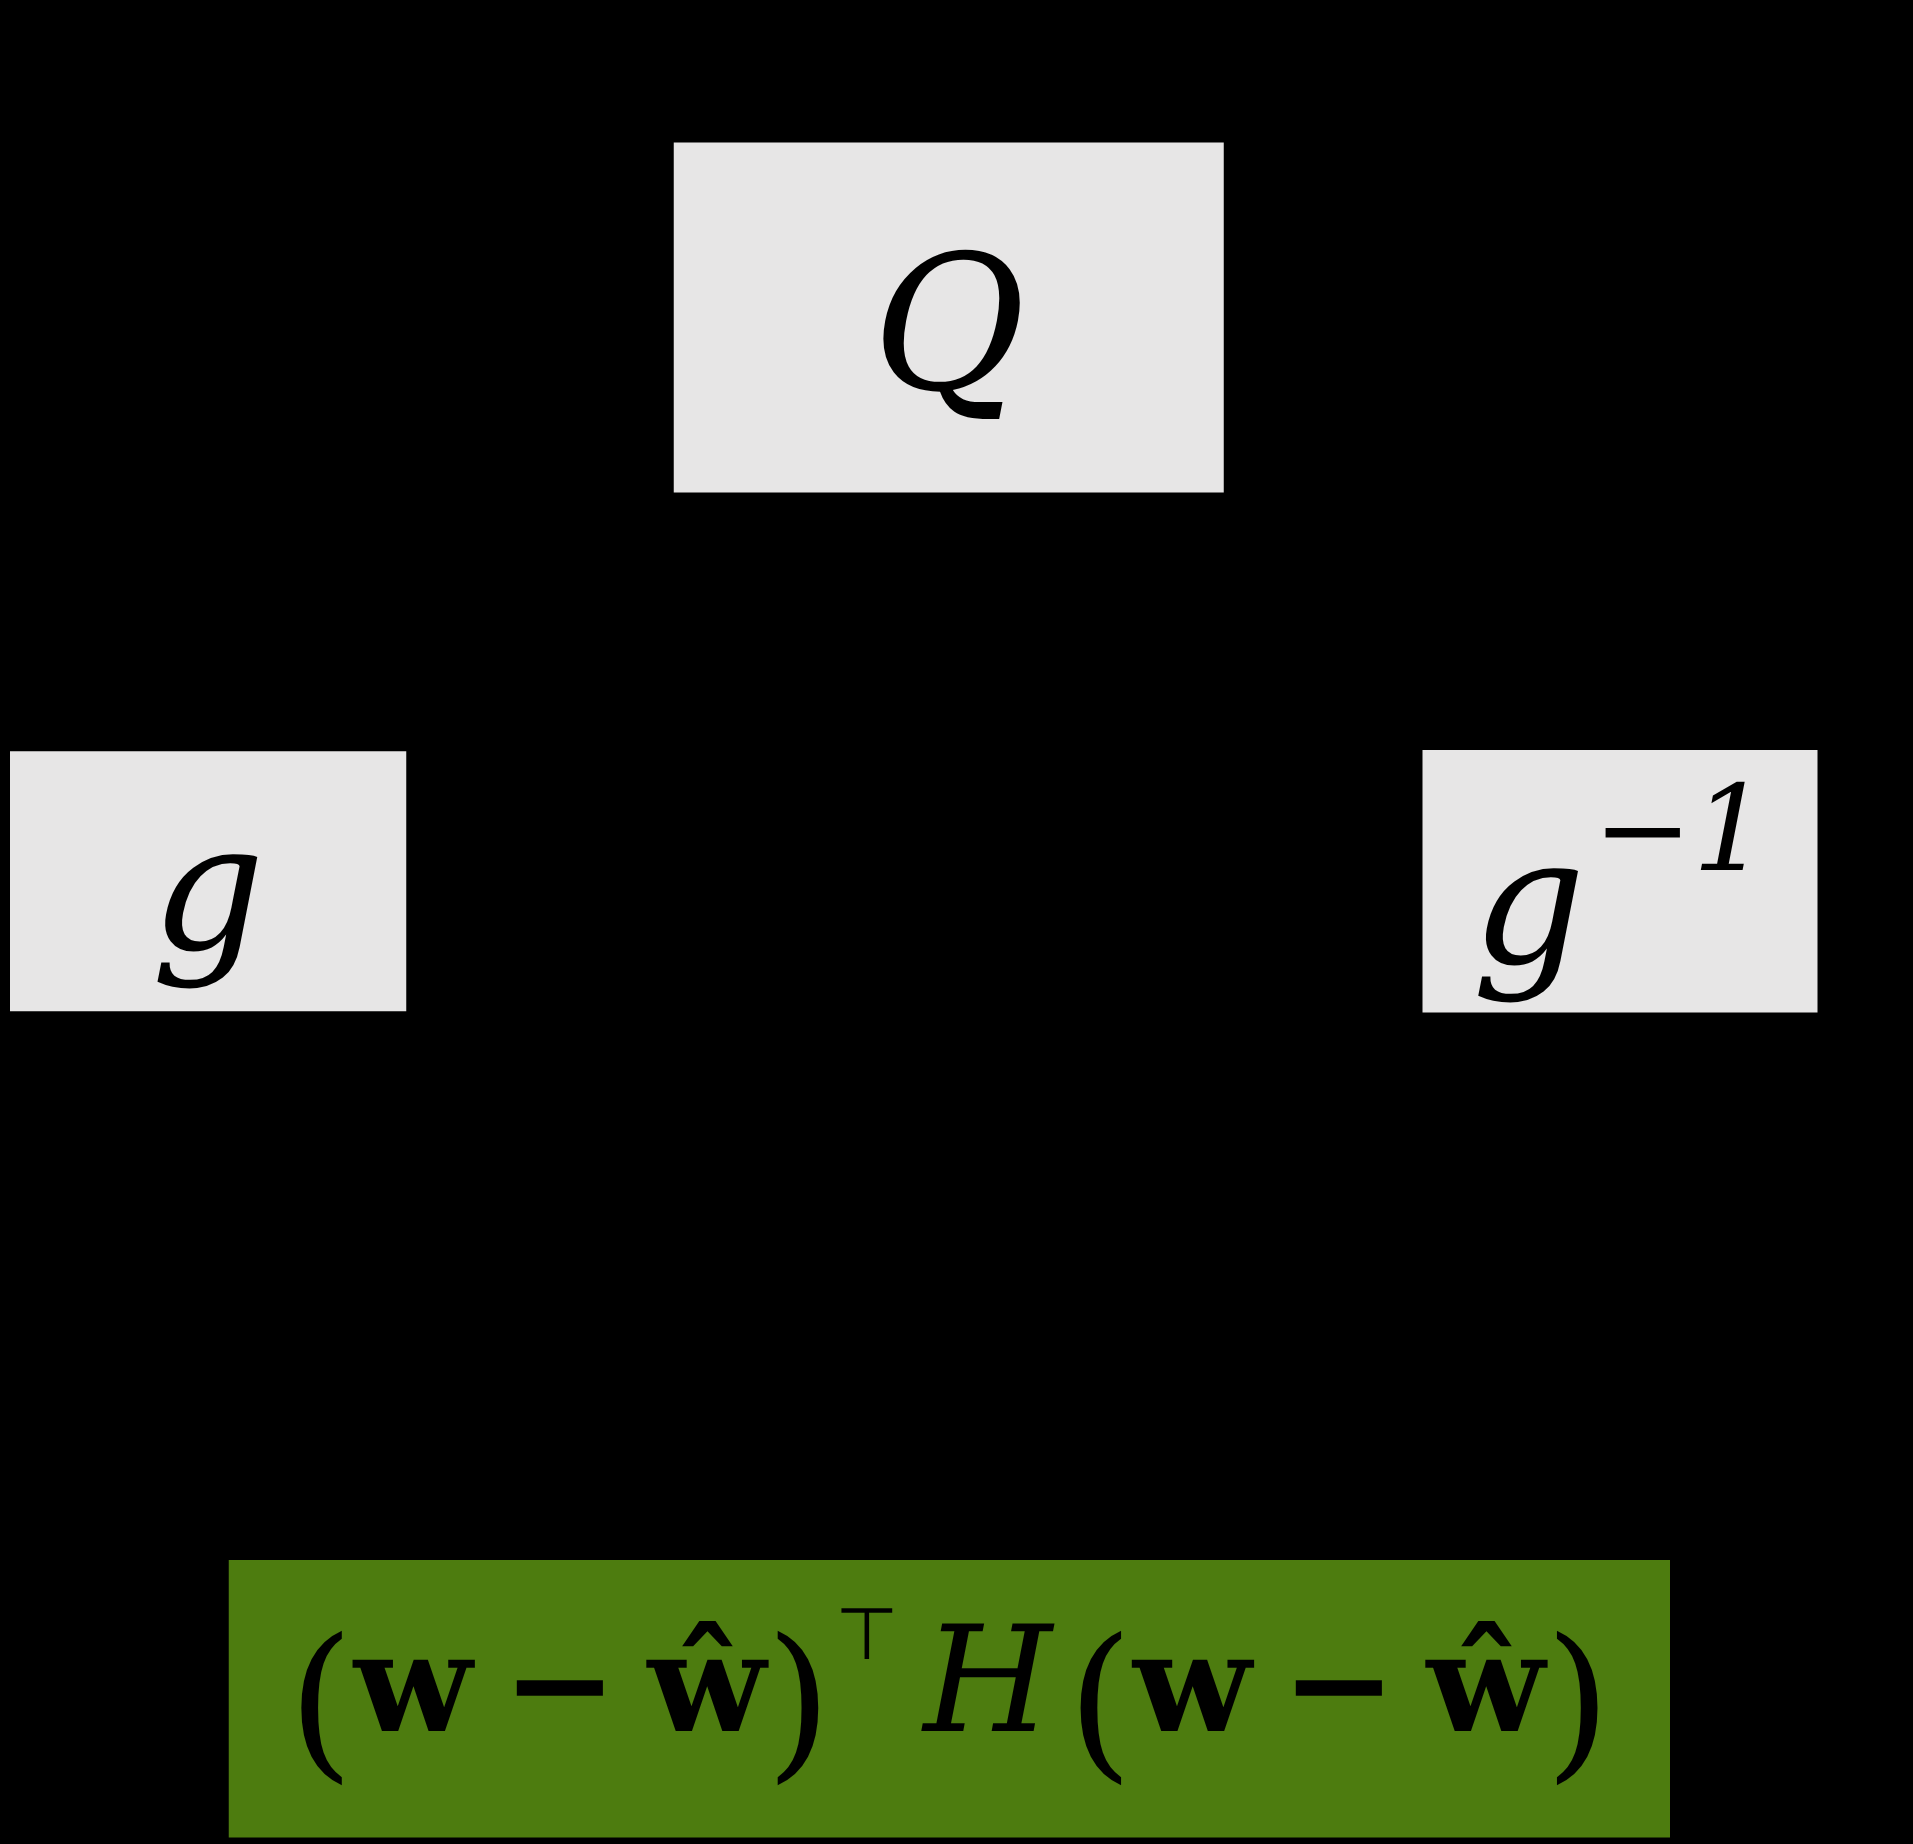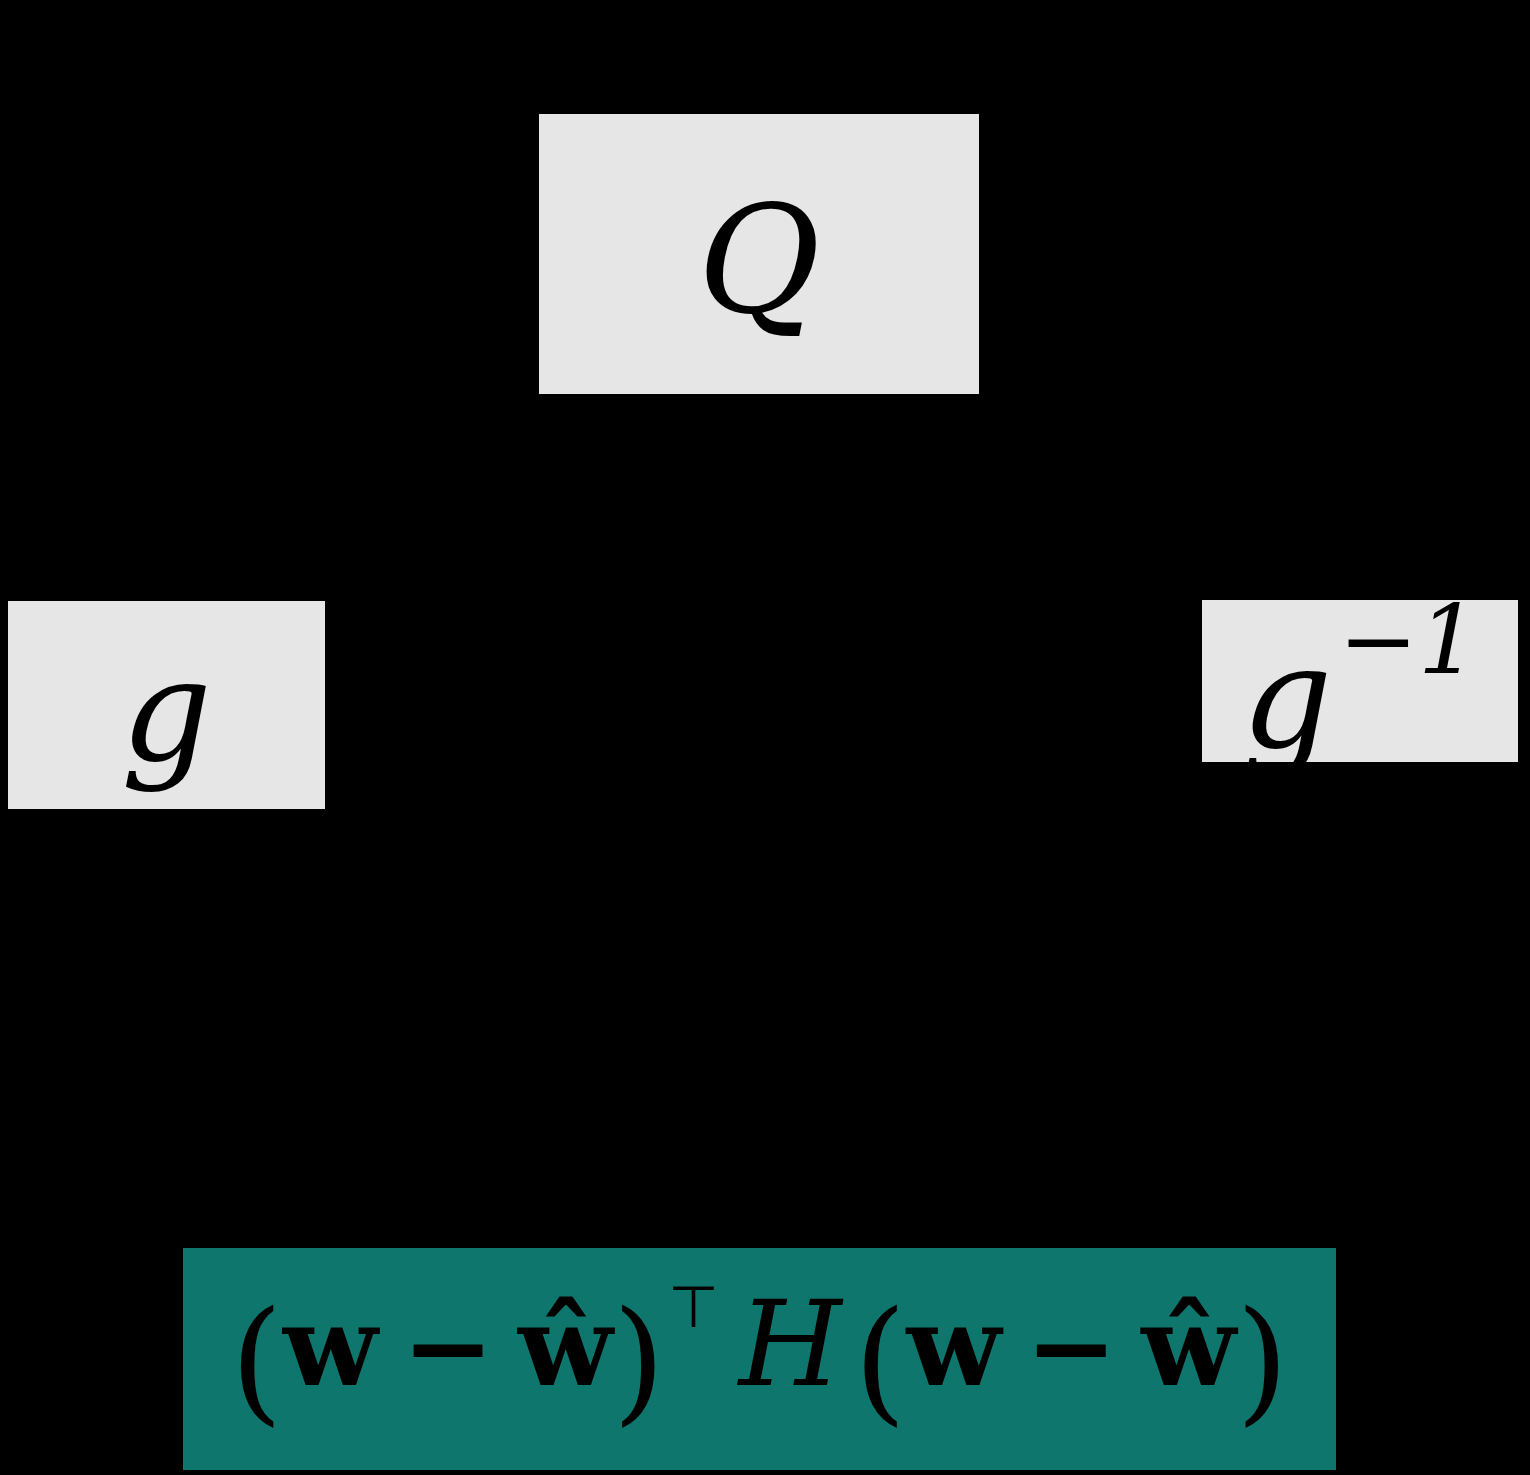--- a/index.html
+++ b/index.html
@@ -25,21 +25,21 @@
     justify-content: center;
     line-height: 1;
   }
   .node-q {
     left: 539px; top: 114px; width: 440px; height: 280px;
   }
   .node-g {
     left: 8px; top: 601px; width: 317px; height: 208px;
   }
   .node-ginv {
-    left: 1202px; top: 600px; width: 316px; height: 162px;
+    left: 1138px; top: 600px; width: 316px; height: 210px;
   }
   .node-label {
     font-style: italic;
     font-size: 150px;
     transform: translateY(6px);
   }
   .node-g .node-label,
   .node-ginv .node-label {
     font-size: 142px;
   }
@@ -48,21 +48,21 @@
     font-size: 95px;
     vertical-align: 46px;
     margin-left: 6px;
     transform: translateY(-28px);
     display: inline-block;
   }
   
   .formula-box {
     position: absolute;
     left: 183px; top: 1248px; width: 1153px; height: 222px;
-    background: #0f766e;
+    background: #4d7c0f;
     display: flex;
     align-items: center;
     justify-content: center;
   }
   .formula {
     white-space: nowrap;
     line-height: 1;
     transform: translateY(-6px);
   }
   .paren {

